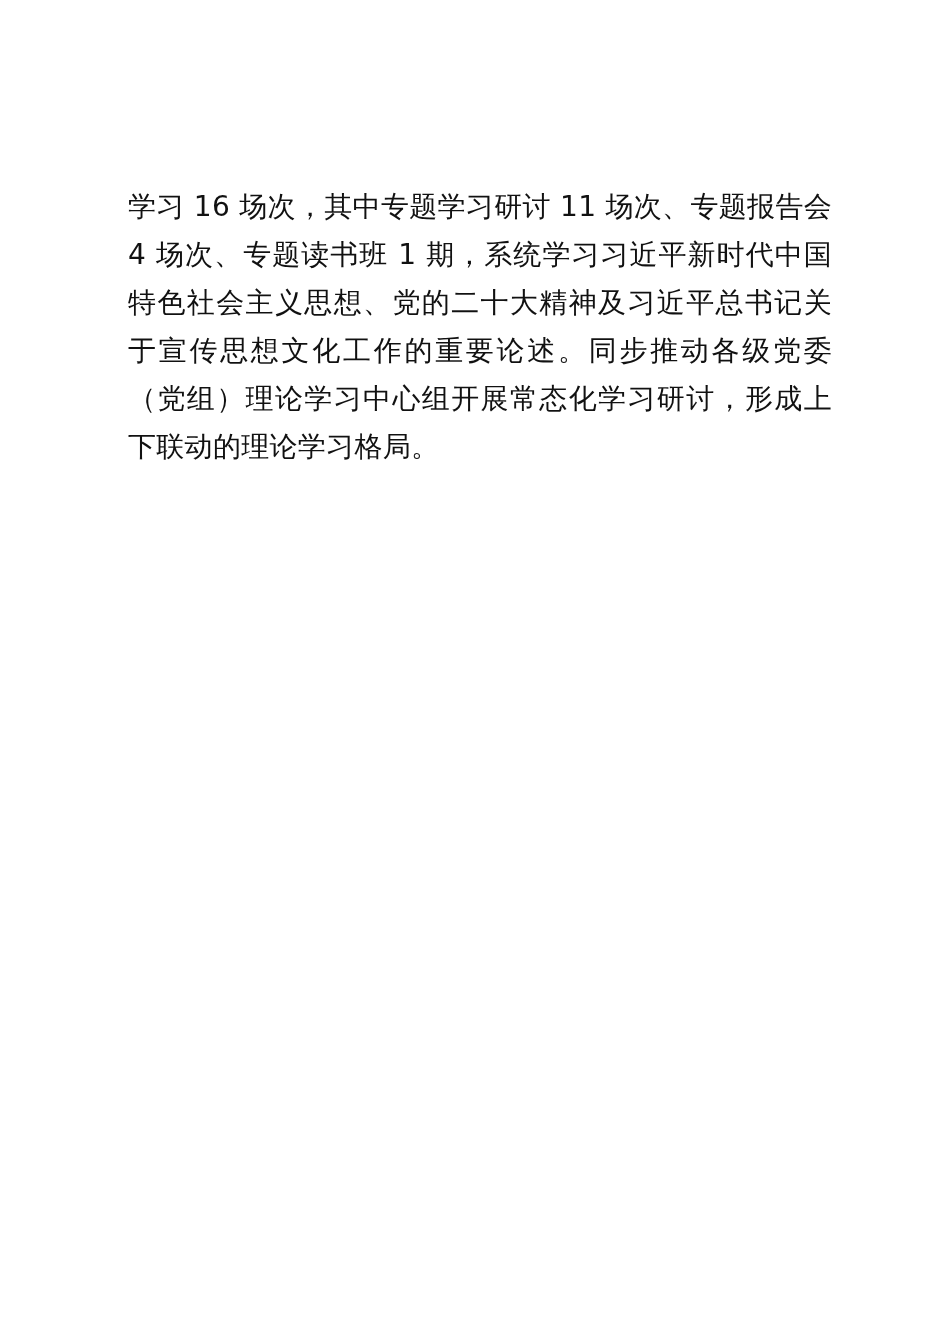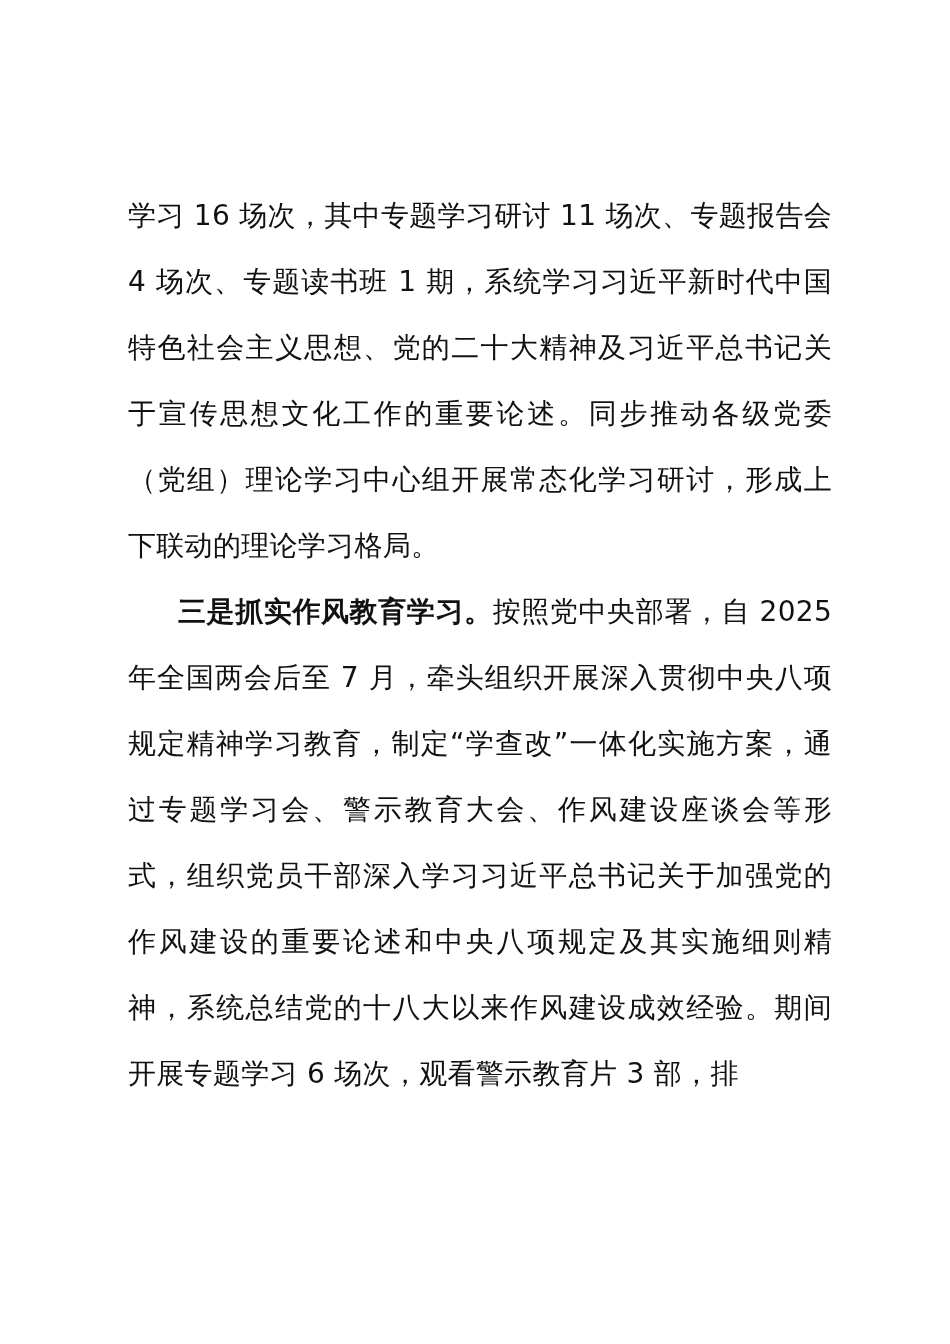--- a/index.html
+++ b/index.html
@@ -17,36 +17,33 @@
   }
   .page {
     position: absolute;
     left: 128px;
     top: 183px;
     width: 704px;
   }
   .para {
     margin: 0;
     font-size: 28px;
-    line-height: 66px;
+    line-height: 48px;
     text-align: justify;
     text-justify: inter-character;
     word-break: break-all;
     letter-spacing: 0.3px;
   }
   .para.indent {
     text-indent: 50px;
   }
   .lead {
     font-weight: bold;
   }
 </style>
 </head>
 <body>
 
 <div class="page">
   <p class="para">
     <span>学习 16 场次，其中专题学习研讨 11 场次、专题报告会 4 场次、专题读书班 1 期，系统学习习近平新时代中国特色社会主义思想、党的二十大精神及习近平总书记关于宣传思想文化工作的重要论述。同步推动各级党委（党组）理论学习中心组开展常态化学习研讨，形成上下联动的理论学习格局。</span>
   </p>
-  <p class="para indent">
-    <span class="lead">三是抓实作风教育学习。</span><span>按照党中央部署，自 2025 年全国两会后至 7 月，牵头组织开展深入贯彻中央八项规定精神学习教育，制定“学查改”一体化实施方案，通过专题学习会、警示教育大会、作风建设座谈会等形式，组织党员干部深入学习习近平总书记关于加强党的作风建设的重要论述和中央八项规定及其实施细则精神，系统总结党的十八大以来作风建设成效经验。期间开展专题学习 6 场次，观看警示教育片 3 部，排</span>
-  </p>
 </div>
 
 </body></html>

